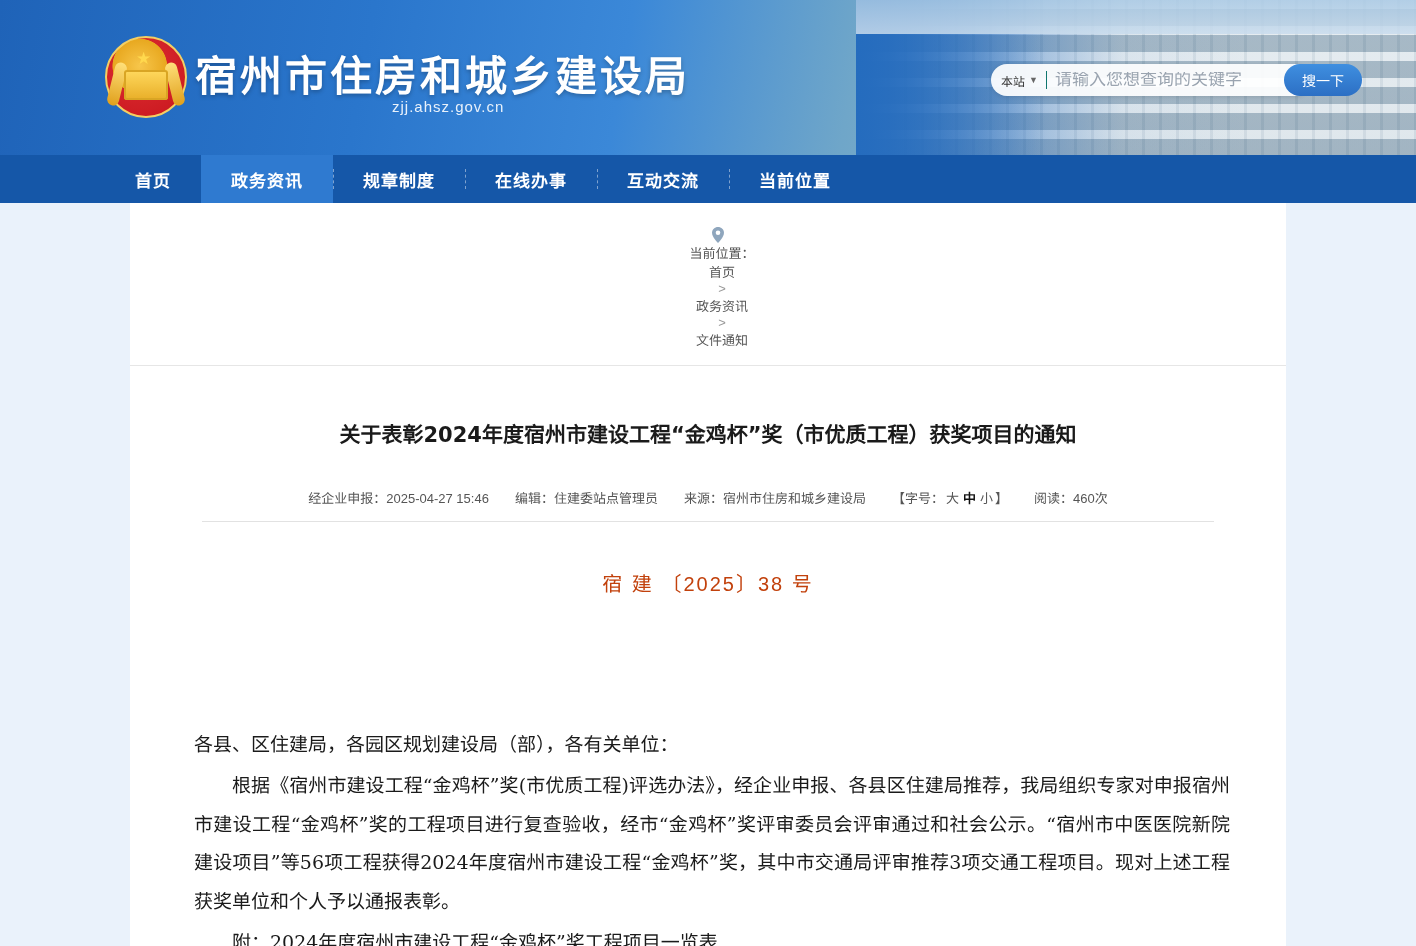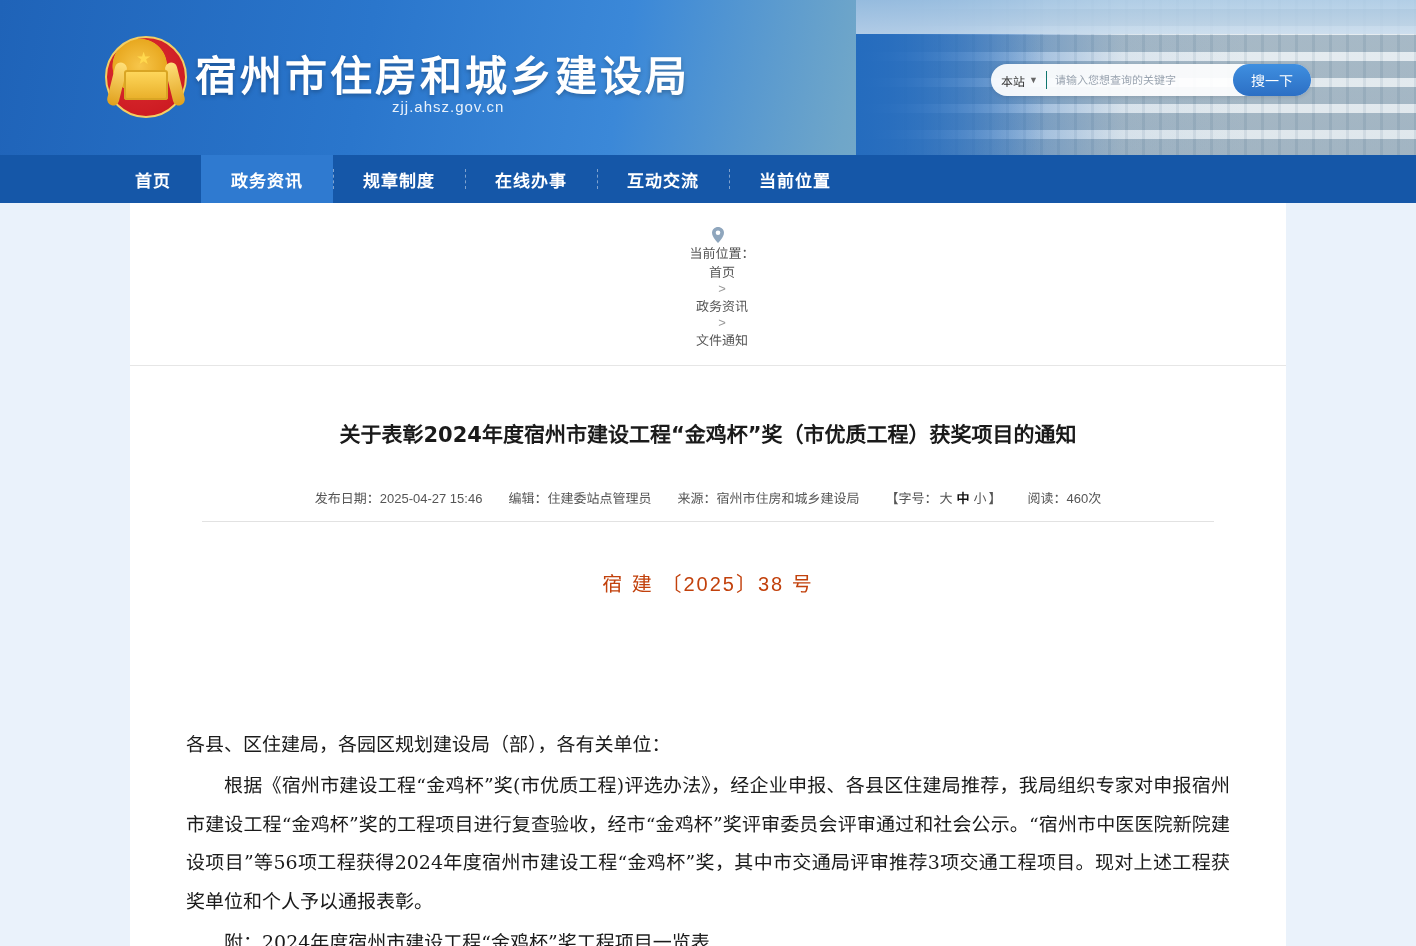--- a/index.html
+++ b/index.html
@@ -115,21 +115,21 @@
     border-right: 1px solid #0f766e;
     height: 18px;
     white-space: nowrap;
     cursor: pointer;
   }
   .search-scope .chev {
     margin-left: 4px; font-size: 9px; color: #666;
   }
   .search-input {
     border: none; outline: none; background: transparent;
-    font-size: 11px; color: #333;
+    font-size: 17px; color: #333;
     padding: 0 8px;
     flex: 1;
     height: 16px;
     font-family: "Liberation Sans", sans-serif;
   }
   .search-input::placeholder { color: #9aa4b0; }
   .search-btn {
     height: 32px;
     min-width: 78px;
     border: none;
@@ -235,21 +235,21 @@
   }
 
   .body-text {
     padding: 128px 0 0 0;
     font-size: 19px;
     line-height: 2.05;
     color: #1a1a1a;
     font-family: "DejaVu Serif", "Liberation Serif", serif;
     text-align: justify;
   }
-  .body-text p { margin: 0 0 2px 0; }
+  .body-text p { margin: 0 0 2px 8px; }
   .body-text p.indent { text-indent: 2em; }
   .sign {
     text-align: right;
     font-size: 19px;
     color: #1a1a1a;
     padding: 48px 16px 0 0;
     font-family: "DejaVu Serif", "Liberation Serif", serif;
   }
 </style>
 </head>
@@ -309,21 +309,21 @@
       <span class="sep">&gt;</span>
       <a>文件通知</a>
     </div>
 
     <div class="article">
 
       <h1 class="article-title">关于表彰2024年度宿州市建设工程“金鸡杯”奖（市优质工程）获奖项目的通知</h1>
 
       <div class="meta">
         <span>
-          <span>发布日期：</span><span>2025-04-27 15:46</span>
+          <span>经企业申报：</span><span>2025-04-27 15:46</span>
         </span>
         <span>
           <span>编辑：</span><span>住建委站点管理员</span>
         </span>
         <span>
           <span>来源：</span><span>宿州市住房和城乡建设局</span>
         </span>
         <span class="fontsize">
           <span>【字号：</span><span class="fs-opt">大</span><span class="fs-opt cur">中</span><span class="fs-opt">小</span><span>】</span>
         </span>

